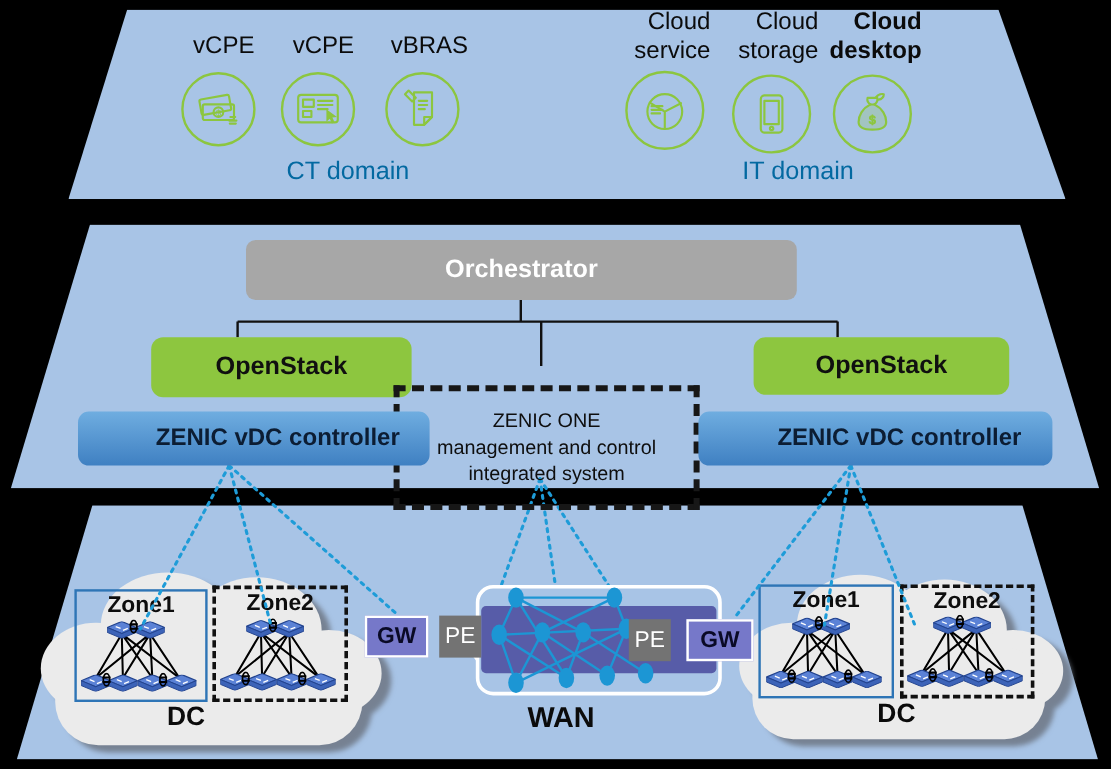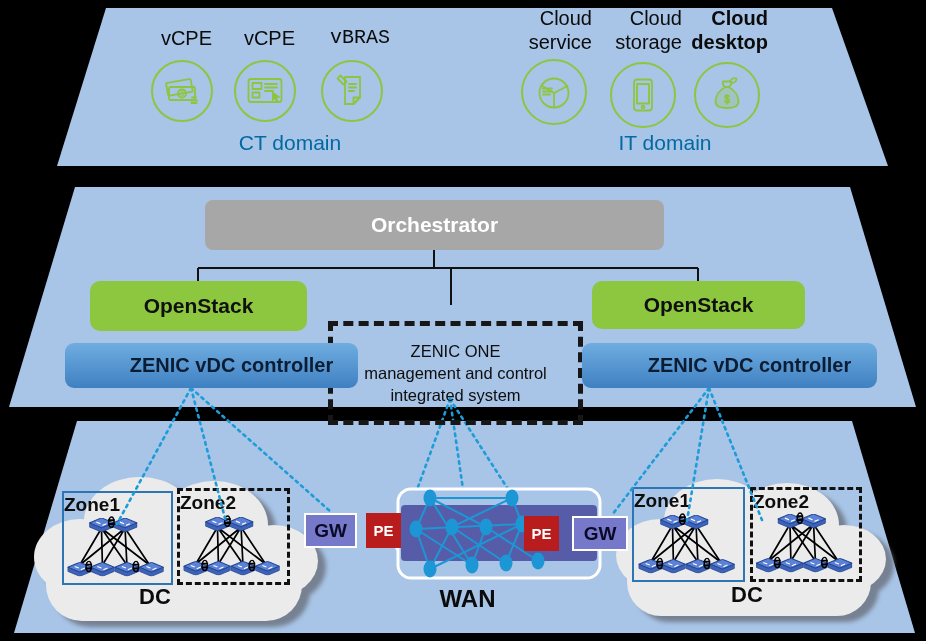--- a/index.html
+++ b/index.html
@@ -14,39 +14,39 @@
     clip-path:polygon(67px 0,842px 0,905px 212px,4px 212px);}
   .abs{position:absolute;}
   .ctr{display:flex;align-items:center;justify-content:center;text-align:left;}
   .svc-label{position:absolute;font-size:20px;font-weight:500;text-align:right;line-height:1.2;color:#0b0b0b;}
   .domain-label{position:absolute;font-size:21px;text-align:center;color:#0369a1;}
   .icon-circle{position:absolute;width:58px;height:58px;border:2.5px solid #8CC63F;border-radius:50%;
     display:flex;align-items:center;justify-content:center;}
   .icon-circle svg{stroke:#8CC63F;fill:none;stroke-width:1.8;stroke-linecap:round;stroke-linejoin:round;}
   .orch{left:205px;top:200px;width:459px;height:50px;background:#A7A7A7;border-radius:8px;
     color:#fff;font-weight:bold;font-size:21px;}
-  .openstack{background:#8DC63F;border-radius:10px;color:#101010;font-weight:bold;font-size:21px;}
+  .openstack{background:#8DC63F;border-radius:10px;color:#101010;font-weight:bold;font-size:21px;margin-left:36px;}
   #openstackL{left:90px;top:281px;width:217px;height:50px;}
   #openstackR{left:592px;top:281px;width:213px;height:48px;}
   .controller{background:linear-gradient(180deg,#6fadе0,#3f80c2);
     background:linear-gradient(180deg,#6fade0,#3f80c2);
     border-radius:9px;color:#0c1d33;font-weight:bold;font-size:20px;padding-left:40px;}
   #ctlL{left:65px;top:343px;width:253px;height:45px;}
   #ctlR{left:582px;top:343px;width:255px;height:45px;}
   .zenic-dashed{left:328px;top:321px;width:245px;height:94px;border:5px dashed #171717;
     font-size:16.5px;line-height:1.35;color:#0e0e0e;flex-direction:column;}
   .zone{position:absolute;box-sizing:border-box;}
-  .zone .zlabel{font-size:19px;font-weight:600;margin-top:1px;color:#0d0d0d;}
+  .zone .zlabel{font-size:19px;font-weight:600;text-align:center;margin-top:1px;color:#0d0d0d;}
   .zone svg.topo{position:absolute;left:0;bottom:1px;width:100%;height:66px;}
   #zoneL1{left:62px;top:491px;width:111px;height:94px;border:2px solid #2E75B6;}
   #zoneL2{left:177px;top:488px;width:113px;height:97px;border:3px dashed #111;}
   #zoneR1{left:632px;top:487px;width:113px;height:95px;border:2px solid #2E75B6;}
   #zoneR2{left:750px;top:487px;width:112px;height:95px;border:3px dashed #111;}
   .gw{background:#7678C9;border:2px solid #fff;color:#0a0a26;font-weight:bold;font-size:19px;box-sizing:border-box;}
-  .pe{background:#b91c1c;color:#fff;font-weight:bold;font-size:15px;}
+  .pe{background:#737373;color:#fff;font-weight:normal;font-size:19px;}
   #gwL{left:304px;top:513px;width:53px;height:35px;}
   #peL{left:366px;top:513px;width:35px;height:35px;}
   #peR{left:524px;top:516px;width:35px;height:35px;}
   #gwR{left:572px;top:516px;width:56px;height:35px;}
   .big-label{position:absolute;font-weight:bold;text-align:center;color:#0b0b0b;}
   .cloud-svg{position:absolute;filter:drop-shadow(8px 6px 2px rgba(105,112,125,.8));}
   #lines{position:absolute;left:0;top:0;width:926px;height:641px;pointer-events:none;}
   #wanGfx{left:372px;top:478px;width:250px;height:115px;}
 </style>
 </head>
@@ -67,21 +67,21 @@
       </symbol>
     </defs>
   </svg>
 
   <div class="band" id="band-top"></div>
   <div class="band" id="band-mid"></div>
   <div class="band" id="band-bot"></div>
 
   <div class="svc-label" style="left:150px;top:26px;width:62px;">vCPE</div>
   <div class="svc-label" style="left:233px;top:26px;width:62px;">vCPE</div>
-  <div class="svc-label" style="left:314px;top:26px;width:76px;font-family:Liberation Mono, monospace;">vBRAS</div>
+  <div class="svc-label" style="left:314px;top:26px;width:76px;">vBRAS</div>
   <div class="svc-label" style="left:514px;top:6px;width:78px;">Cloud service</div>
   <div class="svc-label" style="left:602px;top:6px;width:80px;">Cloud storage</div>
   <div class="svc-label" style="left:686px;top:6px;width:82px;font-weight:bold;">Cloud desktop</div>
 
   <div class="icon-circle" style="left:151px;top:60px;">
     <svg width="40" height="40" viewBox="0 0 40 40">
       <rect x="5" y="10" width="25" height="13" rx="1.5" transform="rotate(-10 17 17)"></rect>
       <rect x="7" y="16" width="26" height="13" rx="1.5"></rect>
       <circle cx="20" cy="22.5" r="4"></circle>
       <text x="20" y="25.4" font-size="7.5" fill="#8CC63F" stroke="none" text-anchor="middle">$</text>

